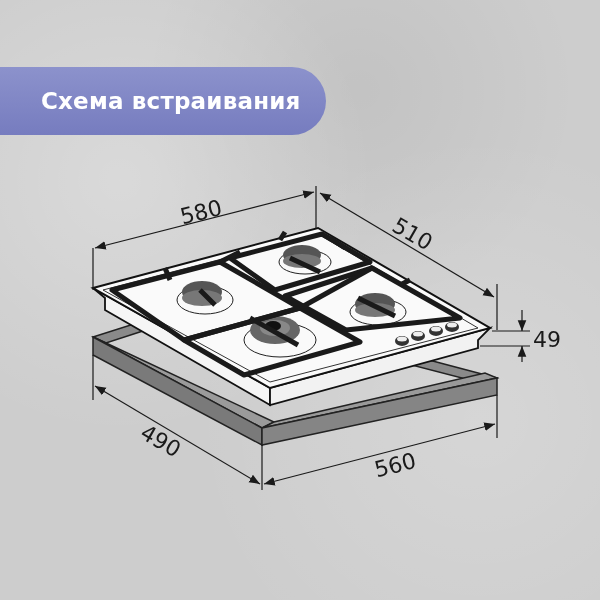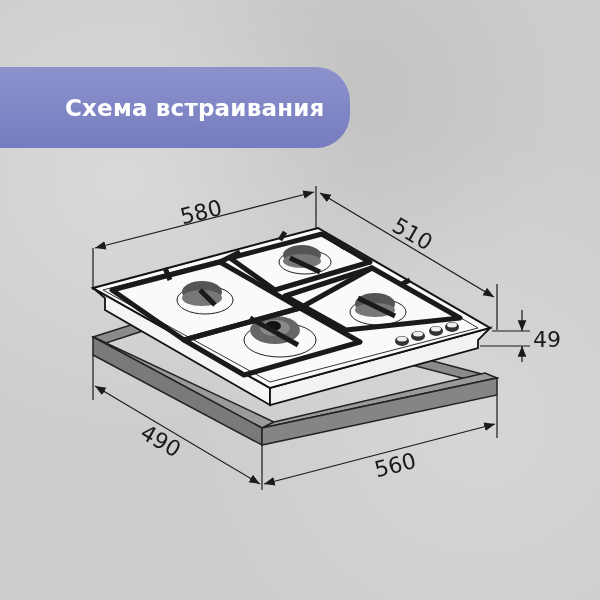--- a/index.html
+++ b/index.html
@@ -4,24 +4,24 @@
 <style>
   html, body { margin: 0; padding: 0; }
   body { width: 600px; height: 600px; overflow: hidden; position: relative;
          background: #cfcfcf; font-family: "DejaVu Sans", sans-serif; }
   .bg { position: absolute; inset: 0;
         background:
           radial-gradient(circle at 20% 30%, rgba(255,255,255,0.25), transparent 40%),
           radial-gradient(circle at 80% 70%, rgba(255,255,255,0.18), transparent 45%),
           radial-gradient(circle at 60% 15%, rgba(0,0,0,0.05), transparent 35%),
           #cdcdcd; }
-  .banner { position: absolute; left: 0; top: 67px; width: 326px; height: 81px;
+  .banner { position: absolute; left: 0; top: 67px; width: 326px; height: 68px;
             border-radius: 0 34px 34px 0;
             background: linear-gradient(180deg, #8c92cc 0%, #767cbf 100%);
-            display: flex; align-items: center; padding-left: 24px; }
+            display: flex; align-items: center; }
   .banner-title { color: #ffffff; font-size: 23px; font-weight: bold; margin-left: 41px;
                   letter-spacing: 0.2px; font-family: "DejaVu Sans", sans-serif; }
   svg.drawing { position: absolute; left: 0; top: 0; }
   .dim-label { font-family: "DejaVu Sans", sans-serif; font-size: 22px; fill: #1a1a1a; }
 </style>
 </head>
 <body>
 
 <div class="bg"></div>
 

